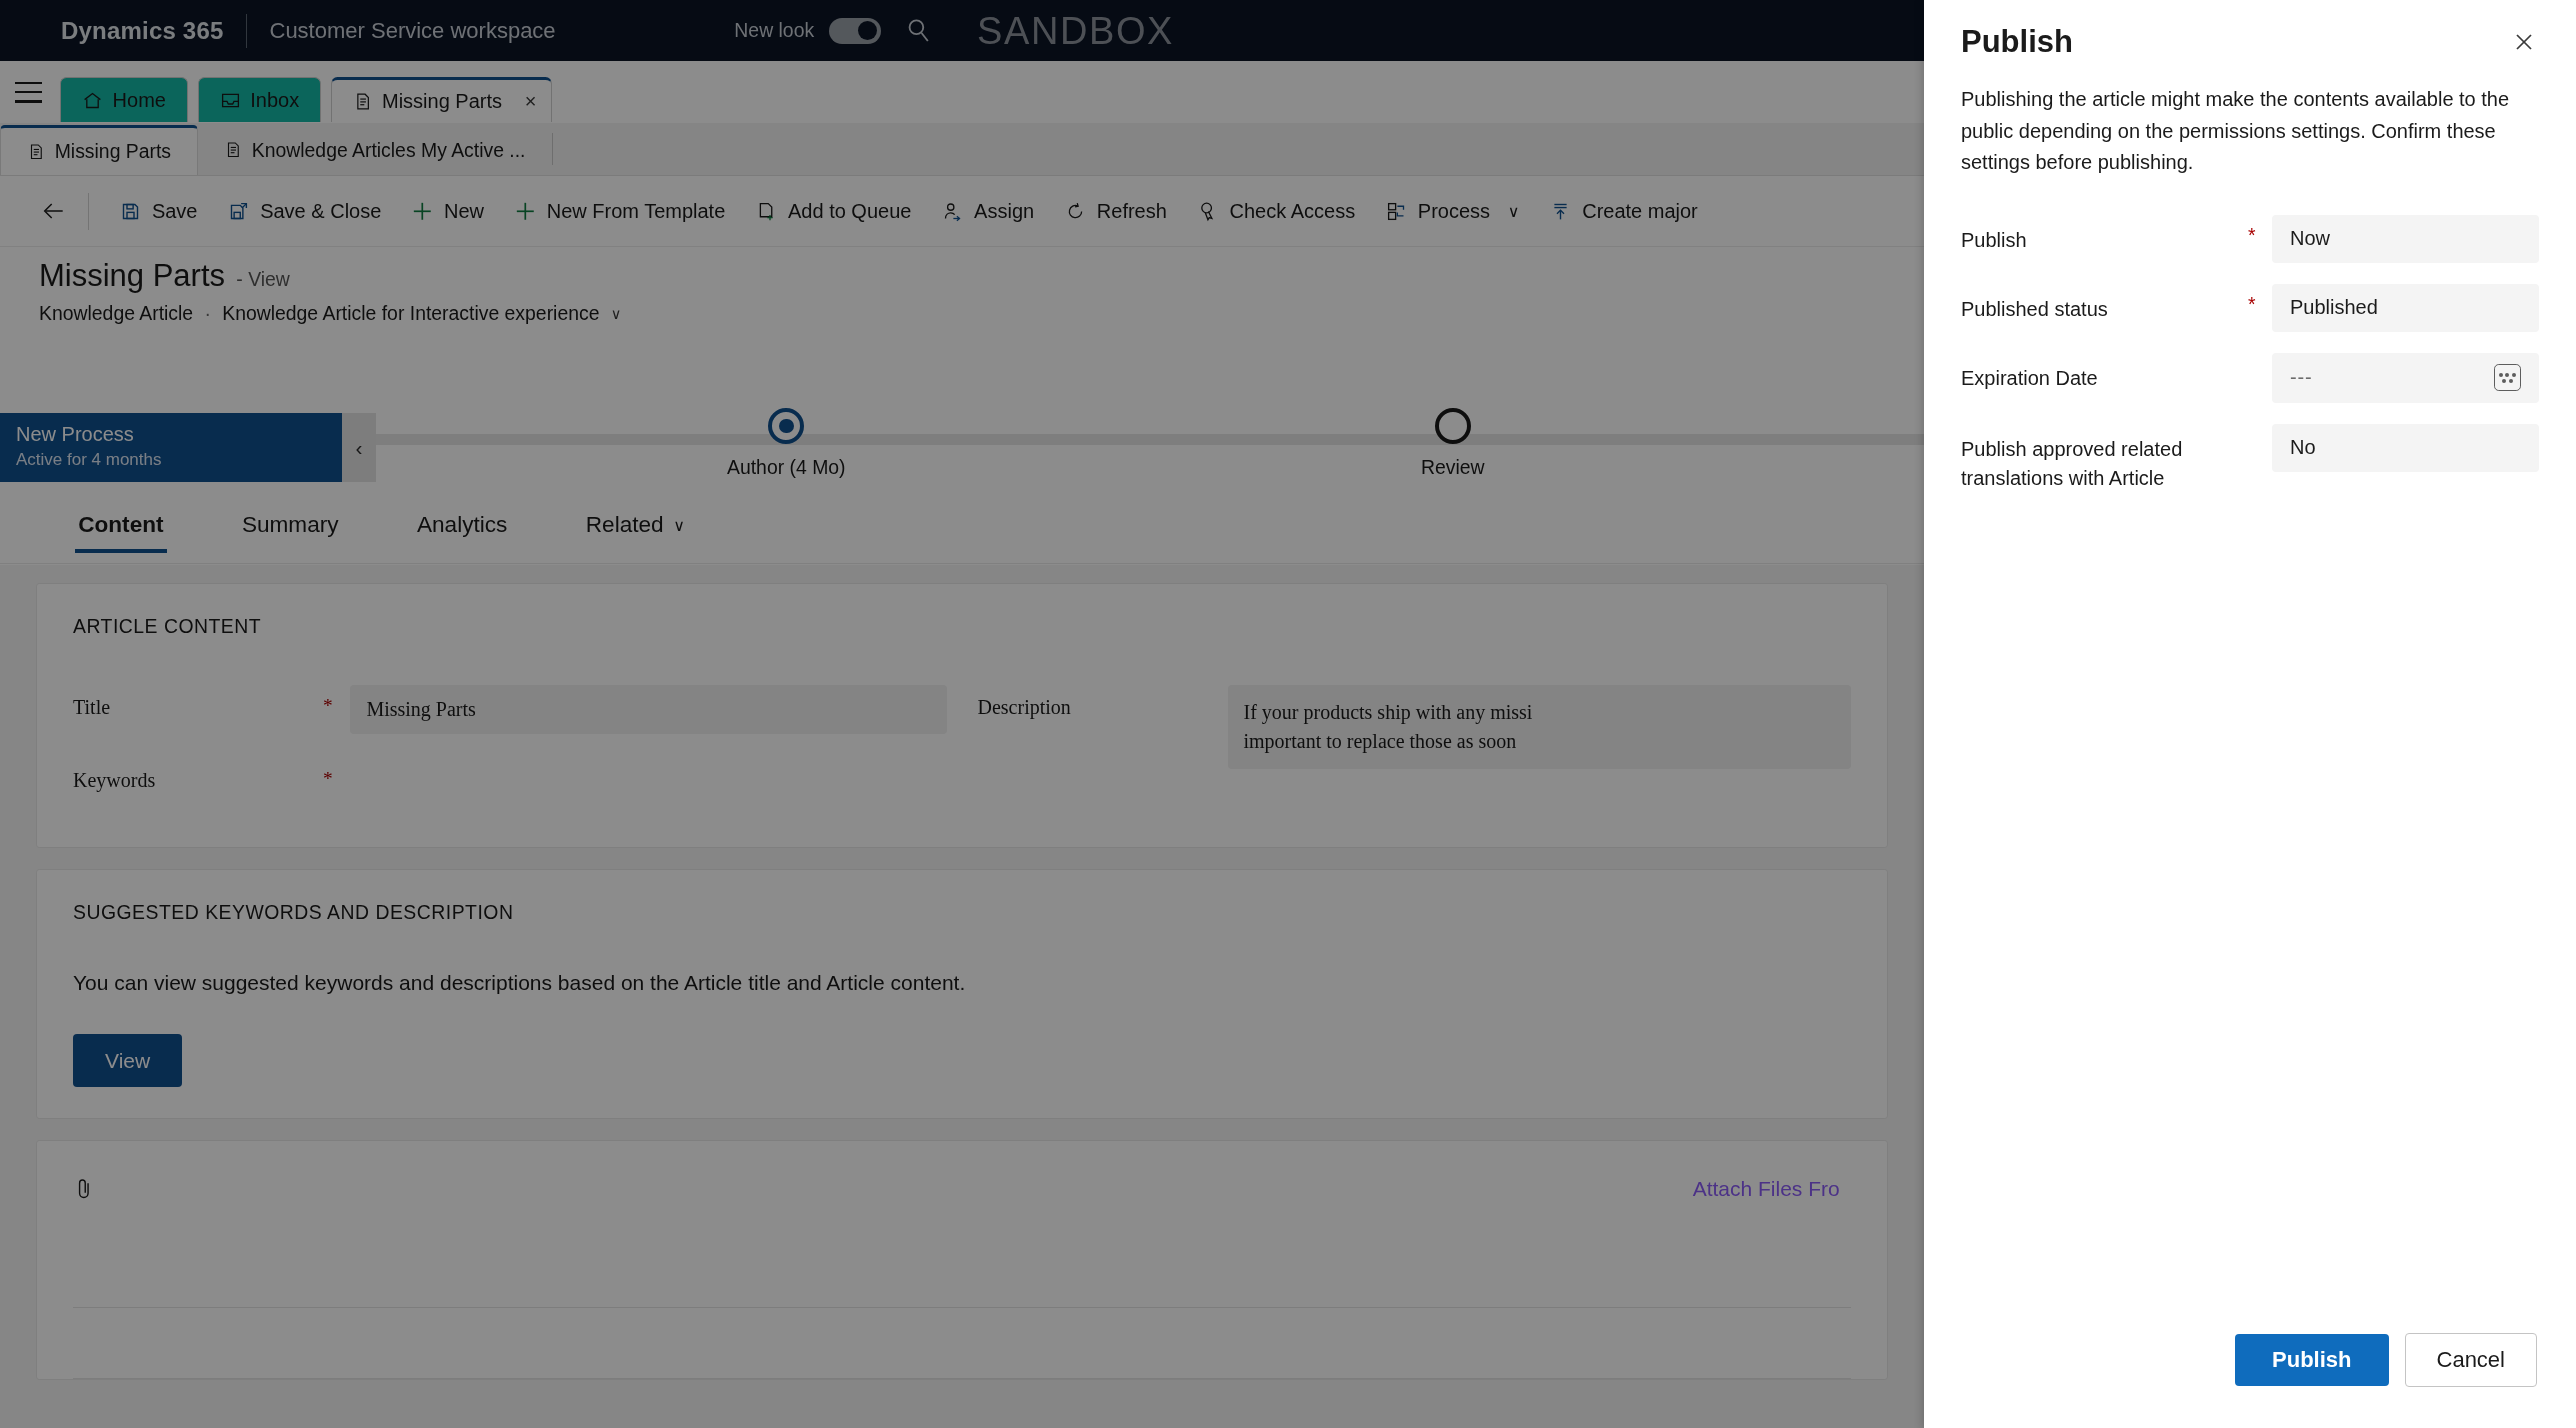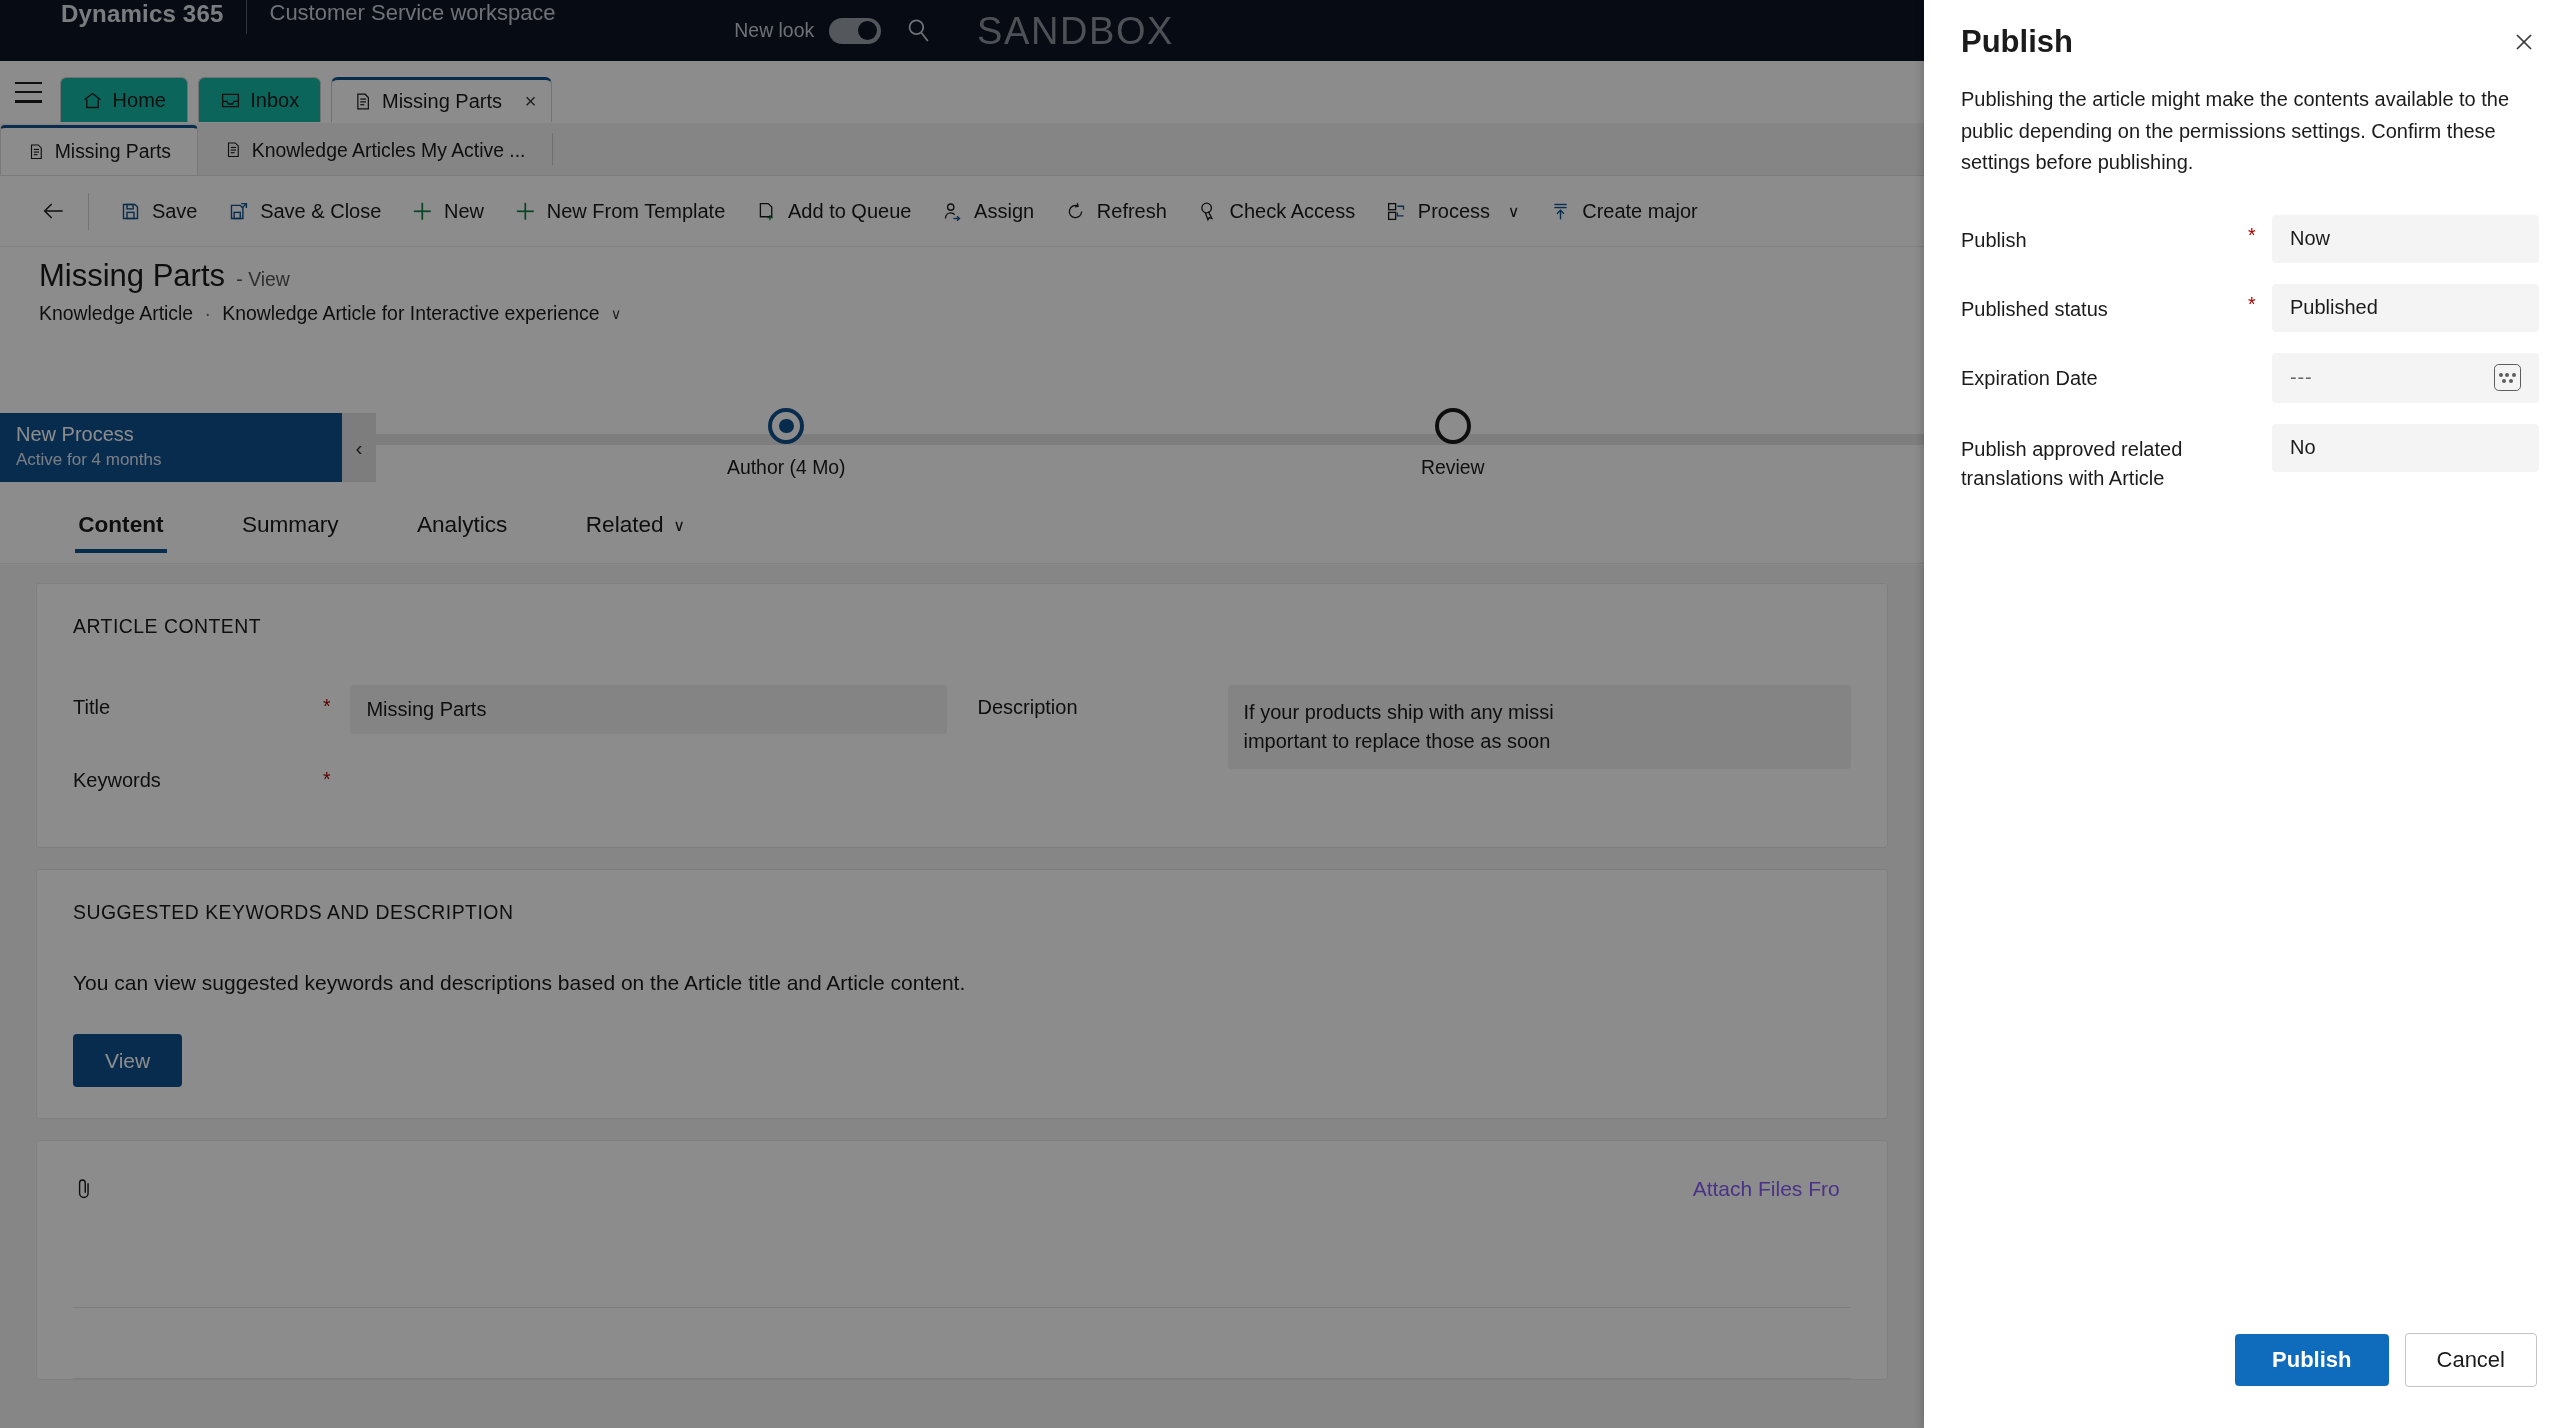--- a/index.html
+++ b/index.html
@@ -22,21 +22,21 @@
     width: 1924px; height: 1429px;
     background: rgba(0,0,0,0.45);
     z-index: 50;
   }
 
   
   .topbar {
     position: absolute; left: 0; top: 0;
     width: 2576px; height: 61px;
     background: #0b1526;
-    display: flex; 
+    display: flex; align-items: center;
     color: #d6dae0;
   }
   .brand {
     font-size: 24px; font-weight: bold; color: #dfe3e8;
     margin-left: 61px; letter-spacing: 0.2px;
   }
   .brand-sep {
     width: 0.8px; height: 34px; background: #5a6472;
     margin: 0 22.6px;
   }
@@ -191,21 +191,21 @@
   }
   .card {
     background: #ffffff; border: 0.8px solid #e7e7e7; border-radius: 3.2px;
     padding: 31px 36px; margin-bottom: 21px;
   }
   .sect-head {
     font-size: 19.4px; color: #1b1b1b; letter-spacing: 0.5px; margin-bottom: 47px;
   }
   .fieldgrid { display:flex; gap: 31px; }
   .fcol { flex: 1; }
-  .frow { display:flex; align-items:flex-start; margin-bottom: 24px; }
+  .frow { display:flex; align-items:flex-start; margin-bottom: 24px; font-family: Liberation Serif, serif; }
   .flabel { width: 250px; font-size: 20px; color:#1b1b1b; padding-top: 11.3px; flex: none;}
   .freq { color:#a80000; font-size: 19.4px; width: 27.4px; flex:none; padding-top: 9.7px; }
   .finput {
     flex: 1; background: #f0f0f0; border-radius: 4px;
     font-size: 20px; color:#1b1b1b; padding: 13px 16px; min-height: 47px;
   }
   .finput.tall { min-height: 87px; }
   .finput.desc { min-height: 74px; line-height: 1.45; }
   .helptext { font-size: 21px; color:#1b1b1b; margin-bottom: 39px; }
   .btn-primary {

